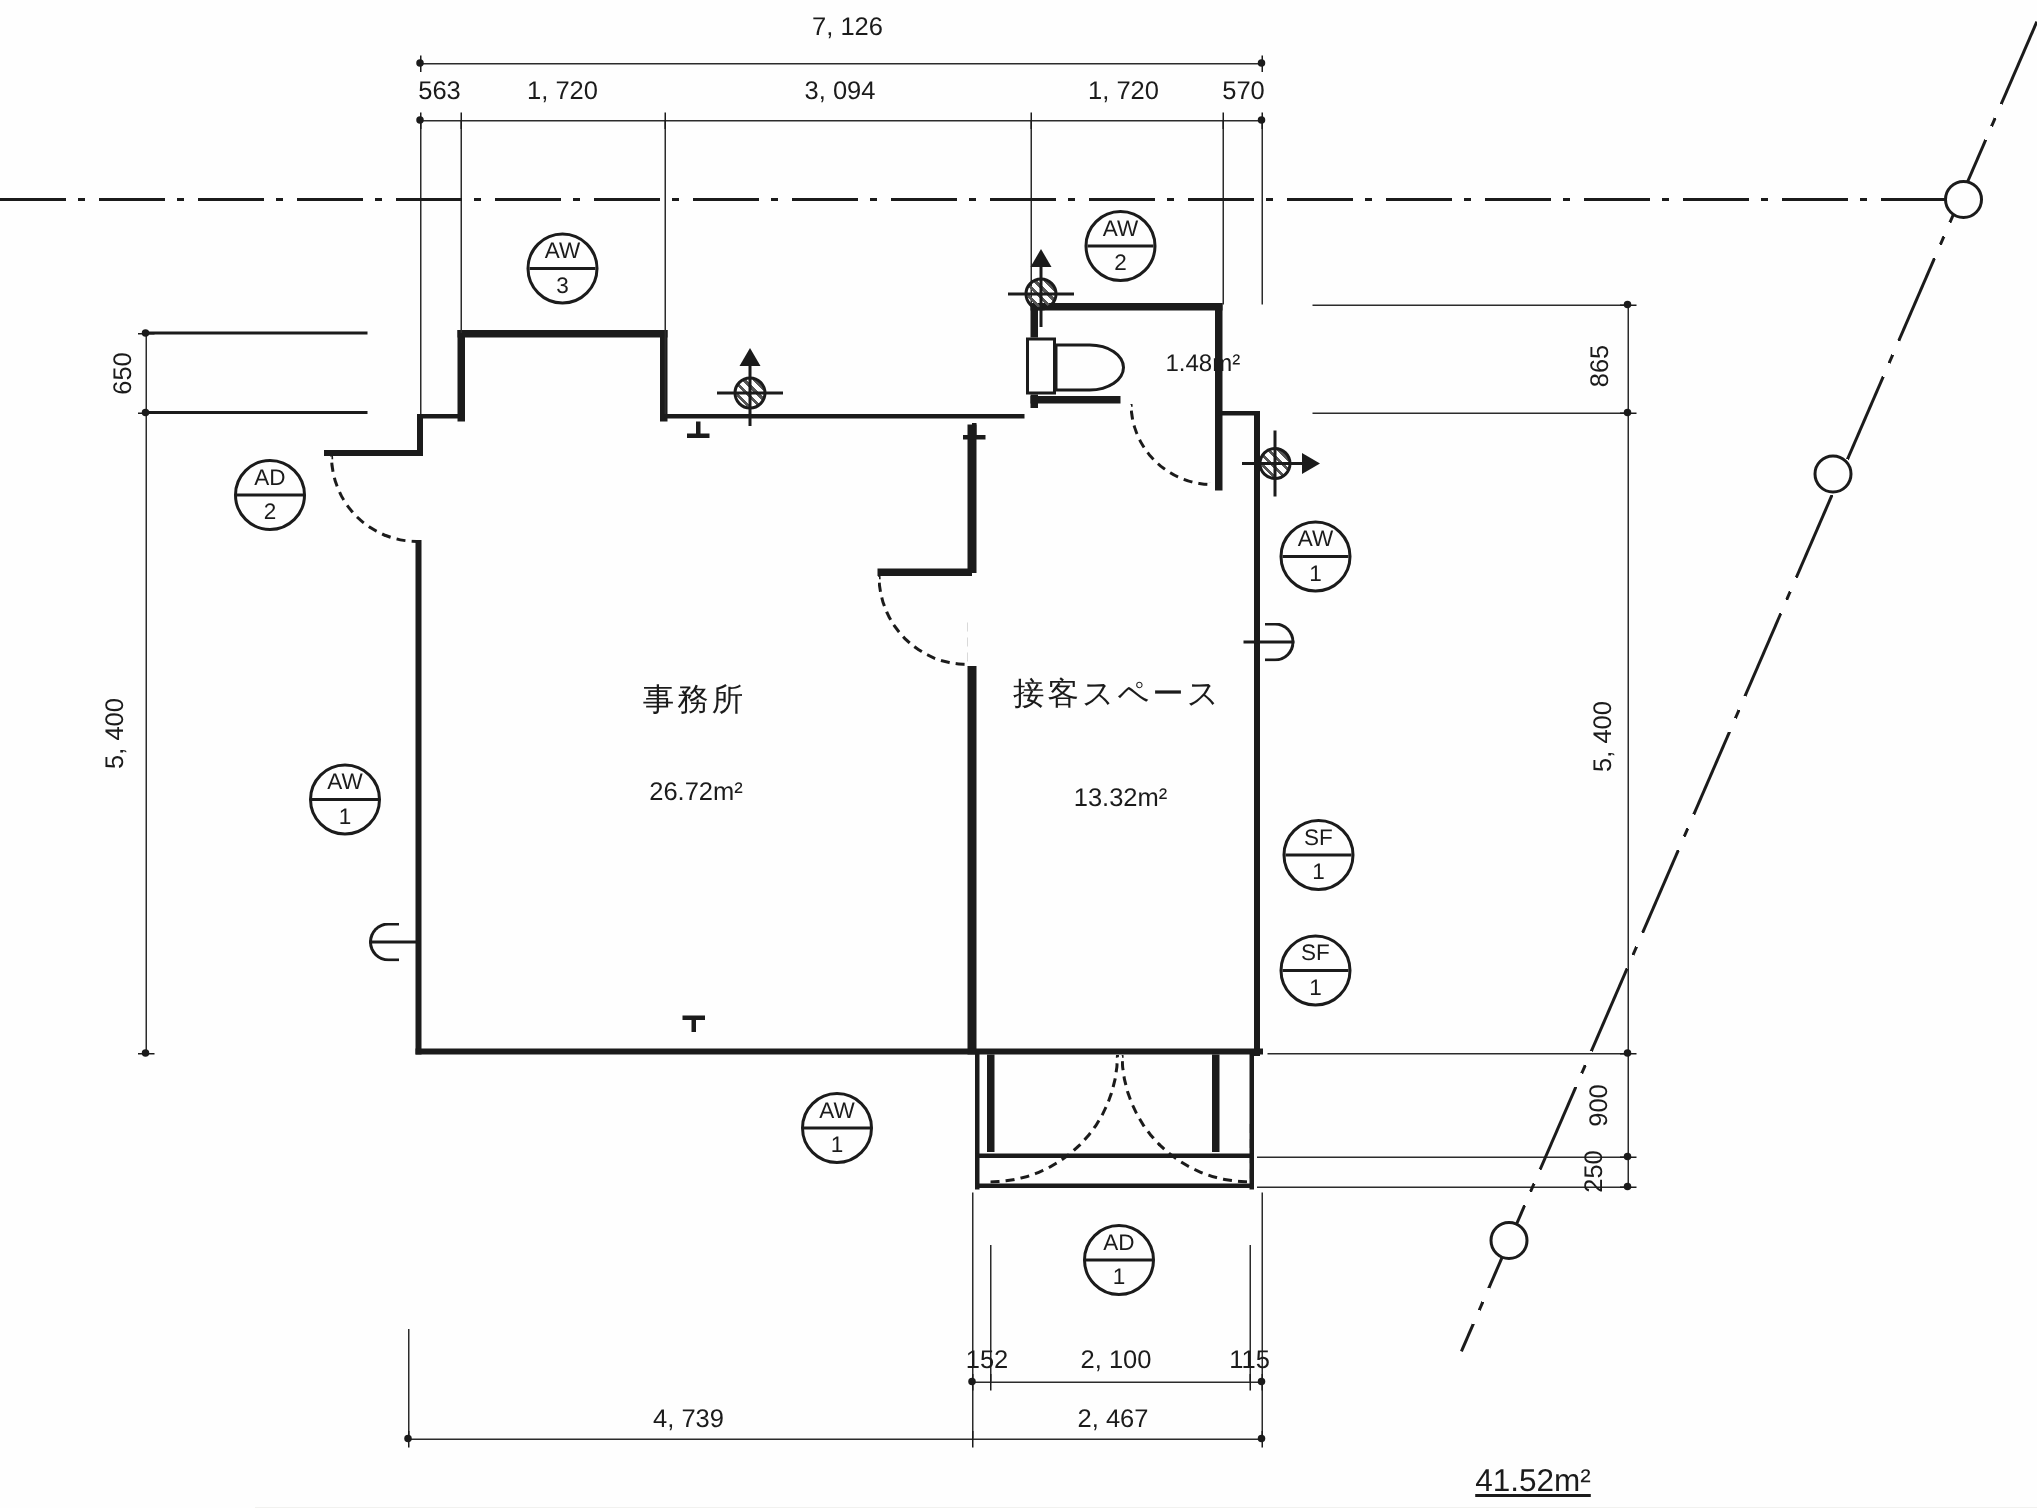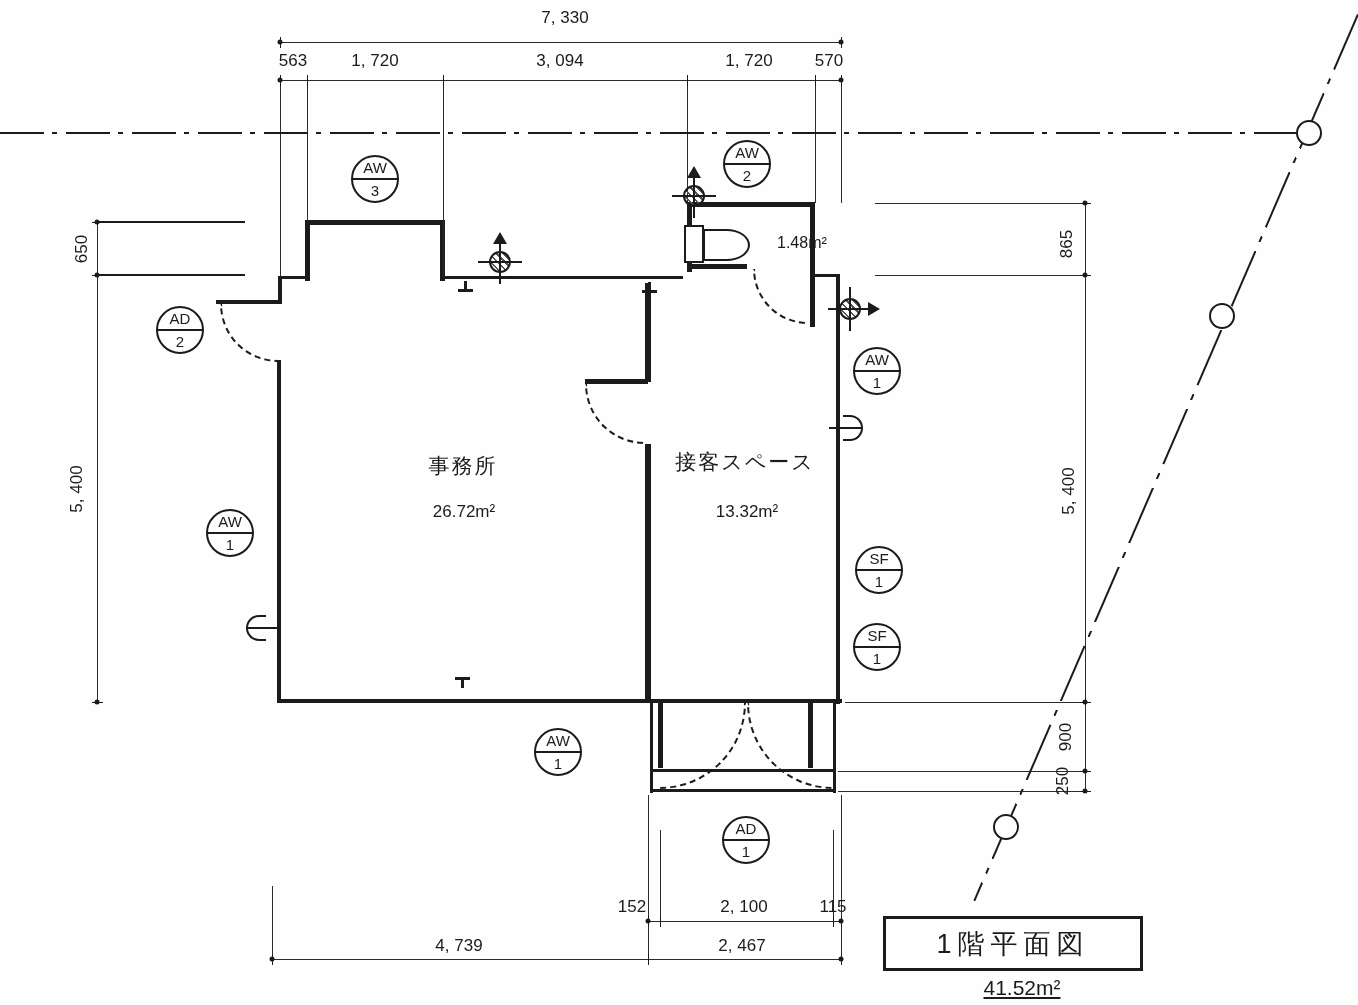--- a/index.html
+++ b/index.html
@@ -47,30 +47,27 @@
   #titleblock .t{font-size:27px;letter-spacing:6px;white-space:nowrap;}
   #total-area{position:absolute;left:1022px;top:988px;transform:translate(-50%,-50%);font-size:21px;text-decoration:underline;}
   #wc-area{position:absolute;left:777px;top:243px;transform:translate(0,-50%);font-size:16px;}
 </style>
 </head>
 <body>
 
 <div id="stage">
 
   <div class="room-name" style="left:463px;top:466px;">事務所</div>
-  <div class="room-area" style="left:464px;top:512px;">26.72m²</div>
+  <div class="room-area" style="left:464px;top:528px;">26.72m²</div>
 
   <div class="room-name" style="left:745px;top:462px;">接客スペース</div>
-  <div class="room-area" style="left:747px;top:512px;">13.32m²</div>
+  <div class="room-area" style="left:747px;top:532px;">13.32m²</div>
 
   <div id="wc-area">1.48m²</div>
 
-  <div id="titleblock">
-    <span class="t">1階平面図</span>
-  </div>
   <div id="total-area">41.52m²</div>
 <div class="ln" style="left: 97px; top: 221px; width: 148px; height: 2px;"></div>
     <div class="ln" style="left: 97px; top: 274px; width: 148px; height: 2px;"></div>
     <div class="ln" style="left: 305px; top: 220px; width: 140px; height: 5px;"></div>
     <div class="ln" style="left: 305px; top: 220px; width: 5px; height: 61px;"></div>
     <div class="ln" style="left: 440px; top: 220px; width: 5px; height: 61px;"></div>
     <div class="ln" style="left: 278px; top: 276px; width: 30px; height: 3px;"></div>
     <div class="ln" style="left: 278px; top: 276px; width: 4px; height: 28px;"></div>
     <div class="ln" style="left: 443px; top: 276px; width: 240px; height: 3px;"></div>
     <div class="ln" style="left: 687px; top: 202px; width: 128px; height: 5px;"></div>
@@ -195,33 +192,33 @@
     <div class="sill down" style="left: 649px; top: 282px; width: 15px; height: 12px;">
       <span class="stem"></span>
       <span class="base"></span>
     </div>
     <div class="sill up" style="left: 462px; top: 676px; width: 15px; height: 12px;">
       <span class="stem"></span>
       <span class="base"></span>
     </div>
     <div class="fixture" style="left: 684px; top: 225px; width: 20px; height: 38px;"></div>
     <div class="fixture" style="left: 703px; top: 229px; width: 47px; height: 32px; border-radius: 0px 50% 50% 0px;"></div>
-    <div class="dlab" style="left: 565px; top: 18px;">7, 330</div>
+    <div class="dlab" style="left: 565px; top: 18px;">7, 126</div>
     <div class="dlab" style="left: 293px; top: 61px;">563</div>
     <div class="dlab" style="left: 375px; top: 61px;">1, 720</div>
     <div class="dlab" style="left: 560px; top: 61px;">3, 094</div>
     <div class="dlab" style="left: 749px; top: 61px;">1, 720</div>
     <div class="dlab" style="left: 829px; top: 61px;">570</div>
     <div class="dlab rot" style="left: 82px; top: 249px;">650</div>
     <div class="dlab rot" style="left: 77px; top: 489px;">5, 400</div>
     <div class="dlab rot" style="left: 1067px; top: 244px;">865</div>
     <div class="dlab rot" style="left: 1069px; top: 491px;">5, 400</div>
     <div class="dlab rot" style="left: 1066px; top: 737px;">900</div>
     <div class="dlab rot" style="left: 1063px; top: 781px;">250</div>
-    <div class="dlab" style="left: 632px; top: 907px;">152</div>
+    <div class="dlab" style="left: 658px; top: 907px;">152</div>
     <div class="dlab" style="left: 744px; top: 907px;">2, 100</div>
     <div class="dlab" style="left: 833px; top: 907px;">115</div>
     <div class="dlab" style="left: 459px; top: 946px; text-align: right;">4, 739</div>
     <div class="dlab" style="left: 742px; top: 946px;">2, 467</div>
     <div class="tag" style="left: 375px; top: 179px;">
       <span class="tcode">AW</span>
       <span class="tnum">3</span>
     </div>
     <div class="tag" style="left: 747px; top: 164px;">
       <span class="tcode">AW</span>

